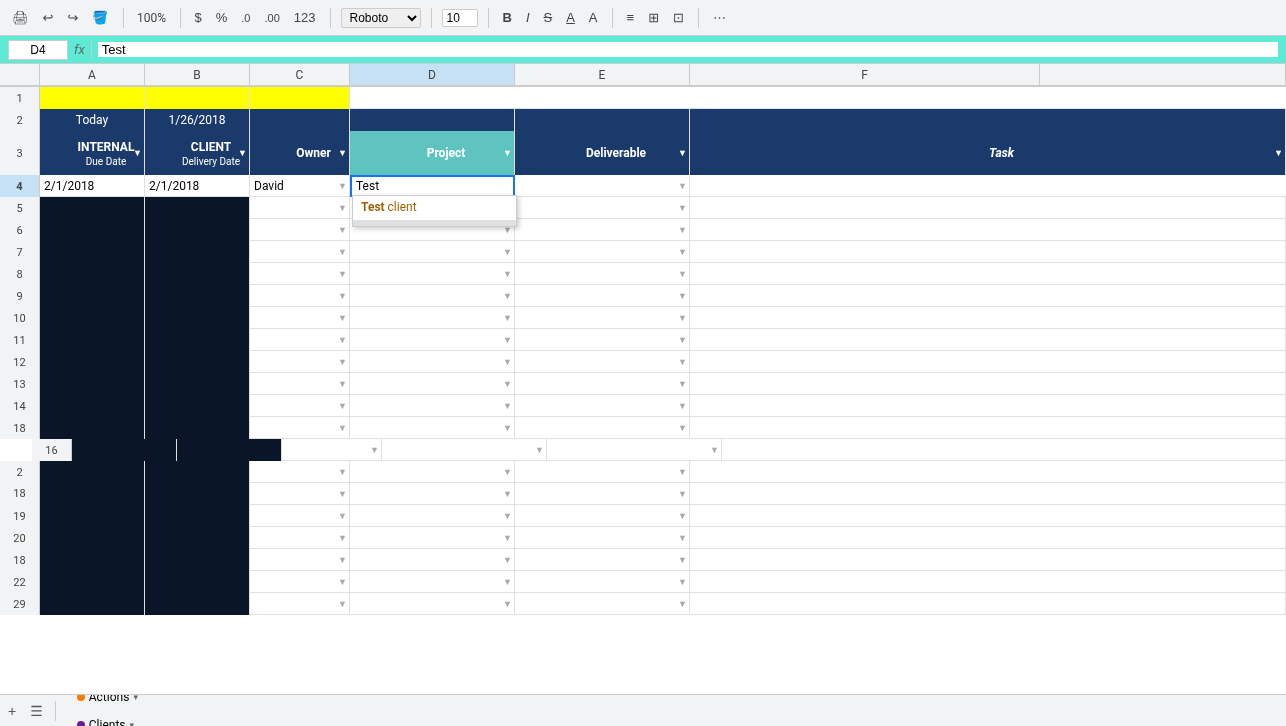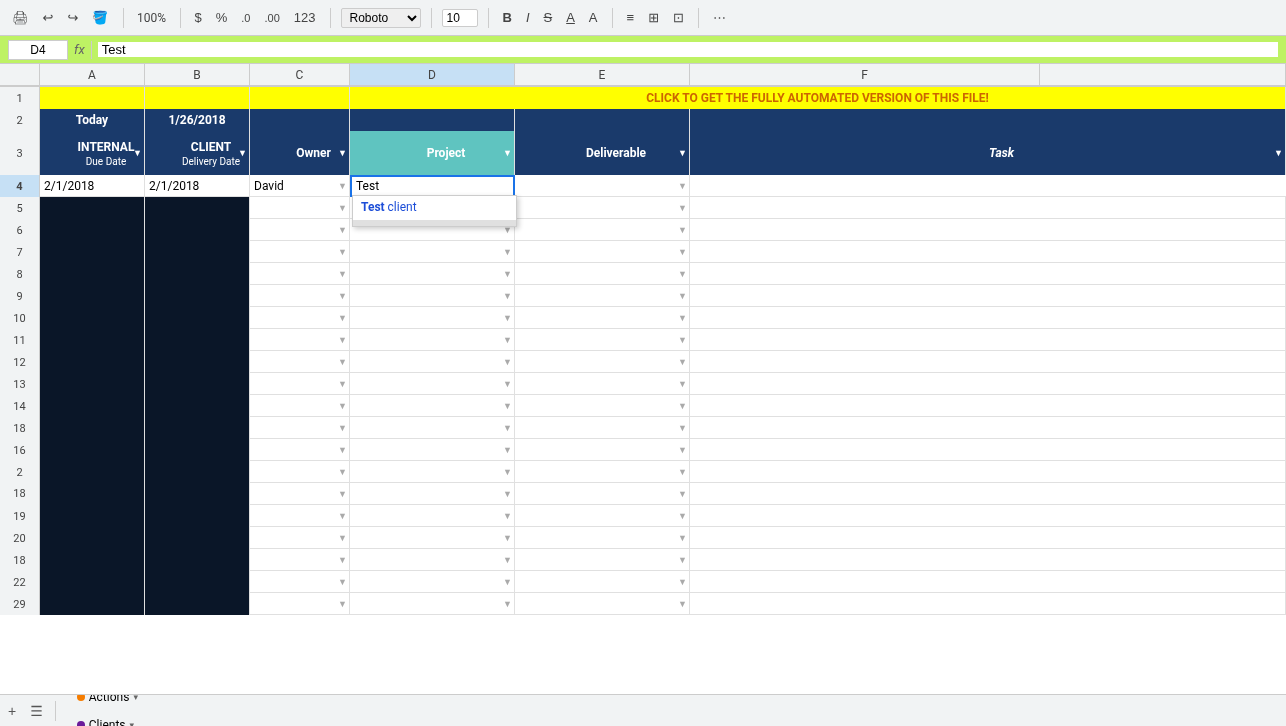--- a/index.html
+++ b/index.html
@@ -26,21 +26,21 @@
     .toolbar-font-size {
       border: 1px solid #ccc; border-radius: 2px; padding: 1px 4px; font-size: 12px; width: 36px;
     }
     .toolbar-bold { font-weight: bold; }
     .toolbar-italic { font-style: italic; }
     .toolbar-strike { text-decoration: line-through; }
 
     
     #formula-bar {
       height: 28px;
-      background: #bef264;
+      background: #5eead4;
       border-bottom: 1px solid #ccc;
       display: flex;
       align-items: center;
       padding: 0 8px;
       gap: 6px;
     }
     #cell-ref {
       width: 60px;
       border: 1px solid #ccc;
       padding: 2px 4px;
@@ -148,21 +148,21 @@
       font-weight: bold;
       color: #cc6600;
       cursor: pointer;
       border-right: 1px solid #e0e0e0;
     }
 
     
     .today-cell {
       background: #1a3a6b;
       color: white;
-      font-weight: bold;
+      font-weight: normal;
       text-align: center;
       justify-content: center;
     }
 
     
     .header-cell {
       background: #1a3a6b;
       color: white;
       font-weight: bold;
       justify-content: center;
@@ -219,21 +219,21 @@
       background: white;
       border: 1px solid #ccc;
       box-shadow: 2px 2px 5px rgba(0,0,0,0.2);
       z-index: 100;
       width: 165px;
       font-size: 12px;
     }
     .autocomplete-item {
       padding: 4px 8px;
       cursor: pointer;
-      color: #1d4ed8;
+      color: #a16207;
     }
     .autocomplete-bold { font-weight: bold; }
 
     
     .davids-task-cell { color: #333; }
 
     
     .purple-indicator {
       position: absolute;
       right: 0;
@@ -359,23 +359,20 @@
     <div class="col-header col-hdr-rest"></div>
   </div>
 
   <div id="rows-container">
 
     <div class="sheet-row" style="height:22px;">
       <div class="row-num">1</div>
       <div class="cell cell-A" style="background:#ffff00;"></div>
       <div class="cell cell-B" style="background:#ffff00;"></div>
       <div class="cell cell-C" style="background:#ffff00;"></div>
-      <div class="row-1-banner">
-        <span>CLICK TO GET THE FULLY AUTOMATED VERSION OF THIS FILE!</span>
-      </div>
     </div>
 
     <div class="sheet-row" style="height:22px;">
       <div class="row-num">2</div>
       <div class="cell cell-A today-cell">
         <span>Today</span>
       </div>
       <div class="cell cell-B today-cell">
         <span>1/26/2018</span>
       </div>
@@ -603,21 +600,21 @@
         <span class="dropdown-arrow">▼</span>
       </div>
       <div class="cell cell-D">
         <span class="dropdown-arrow">▼</span>
       </div>
       <div class="cell cell-E">
         <span class="dropdown-arrow">▼</span>
       </div>
       <div class="cell cell-F" style="flex:1;"></div>
     </div>
-        <div class="sheet-row" style="height: 22px;">
+        <div class="sheet-row" style="height: 22px; margin-left: 32px;">
       <div class="row-num">16</div>
       <div class="cell cell-A" style="background:#0a1628;"></div>
       <div class="cell cell-B" style="background:#0a1628;"></div>
       <div class="cell cell-C">
         <span class="dropdown-arrow">▼</span>
       </div>
       <div class="cell cell-D">
         <span class="dropdown-arrow">▼</span>
       </div>
       <div class="cell cell-E">

